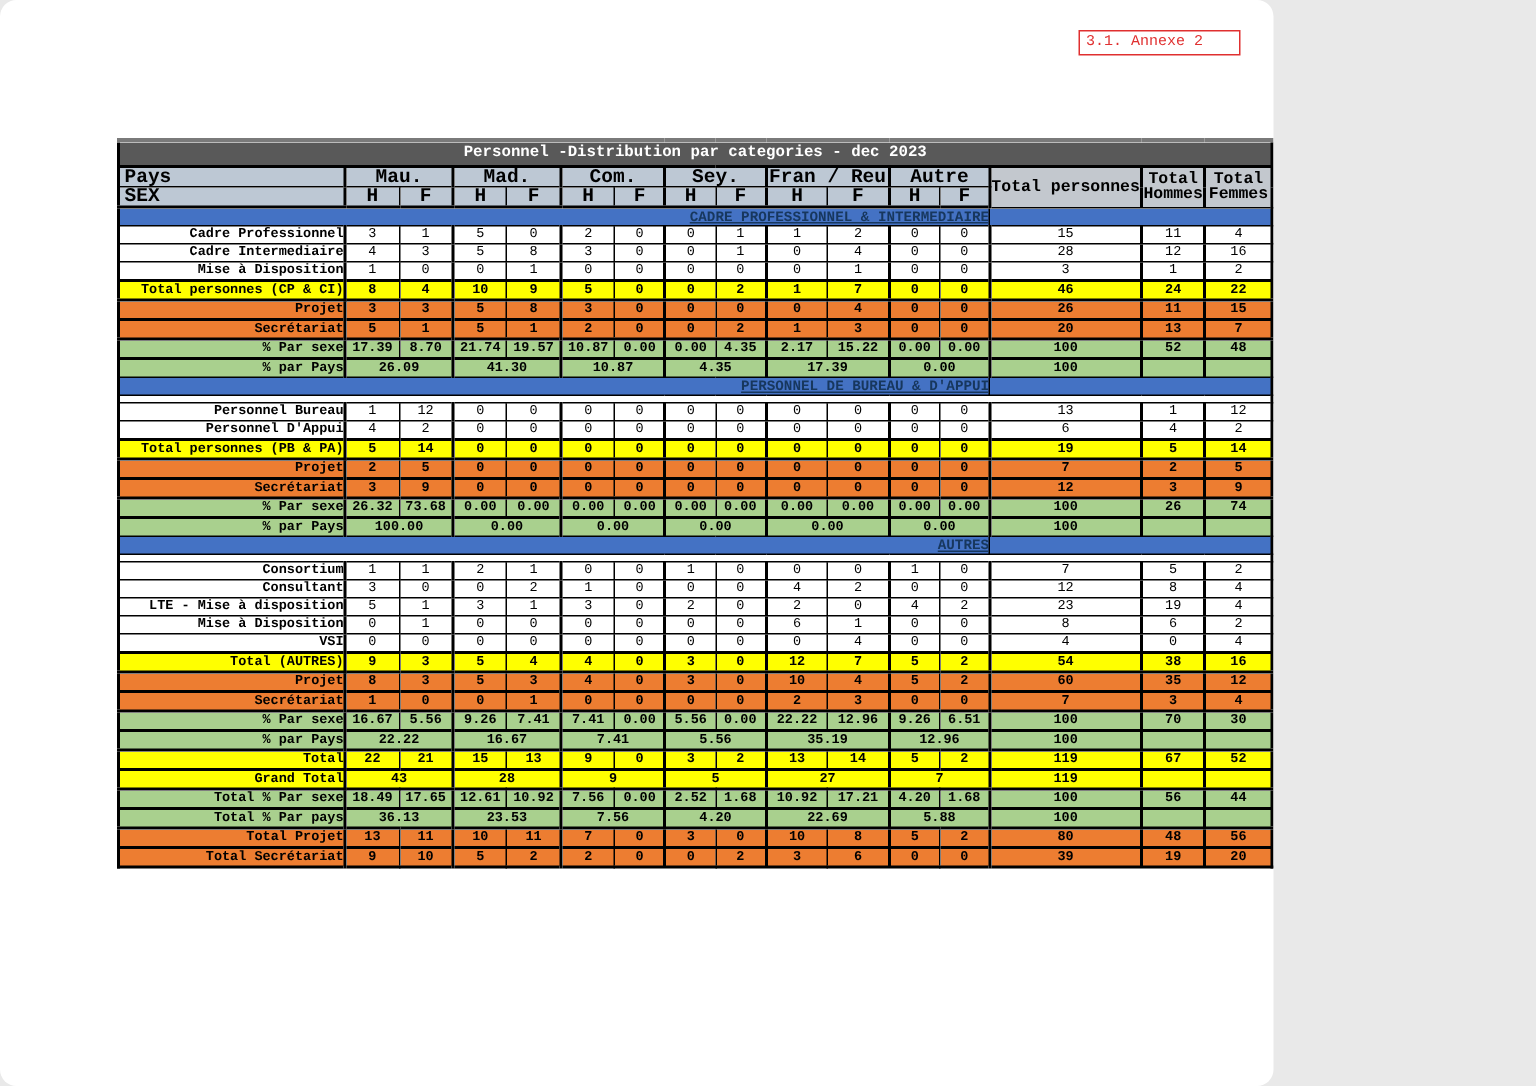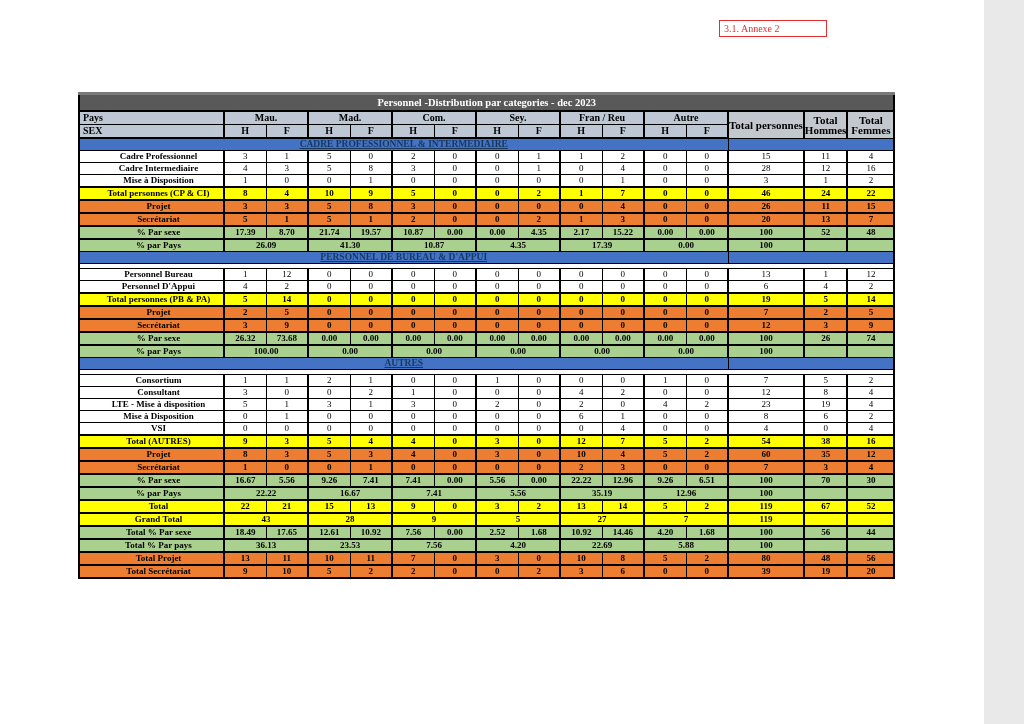--- a/index.html
+++ b/index.html
@@ -1,36 +1,36 @@
 <!DOCTYPE html>
 <html style="--title_gray: #595959; --header_blue: #BDC8D4; --header_gray: #C3C8CE; --band_blue: #4472C4; --band_text: #17375E; --yellow: #FFFF00; --orange: #ED7D31; --green: #A9D08E; --annex_red: #E03030;"><head>
 <meta charset="utf-8">
 <style>
   html,body{margin:0;padding:0;background:#e9e9e9;}
-  .canvas{position:relative;width:984px;height:724px;background:#ffffff;
-          font-family:Liberation Serif, serif;overflow:hidden;}
+  .canvas{position:relative;width:849px;height:724px;background:#ffffff;
+          font-family:Liberation Mono, monospace;overflow:hidden;border-radius:11px;}
   .annex-box{position:absolute;left:719px;top:20px;width:102px;height:15px;
              border:1px solid var(--annex_red);color:var(--annex_red);
              font-size:10px;line-height:15px;padding-left:4px;background:#fff;}
   .tbl-wrap{position:absolute;left:78px;top:44px;}
   table{border-collapse:collapse;table-layout:fixed;border:2px solid #000;margin-top:48px;}
   td{border:1px solid #000;padding:0;text-align:center;vertical-align:middle;
      color:#000;font-size:9px;height:10.5px;line-height:11px;overflow:hidden;white-space:nowrap;}
   .title-cell{background:var(--title_gray);color:#fff;font-weight:700;
               font-size:10.5px;height:15px;line-height:15px;border-bottom:2px solid #000;
               border-top:3px solid #7a7a7a;}
-  .hdr{background:var(--header_blue);font-weight:700;font-size:10px;height:12px;line-height:12px;}
+  .hdr{background:var(--header_blue);font-weight:700;font-size:13px;height:12px;line-height:12px;}
   .hdr-left{text-align:left;padding-left:3px;}
   .hdr-tot{background:var(--header_gray);font-size:11px;}
   .hdr-wrap{white-space:normal;line-height:10px;}
   tr.sex-row td{border-bottom:2px solid #000;}
   tr.band td{background:var(--band_blue);height:11px;line-height:11px;}
-  .band-label{color:var(--band_text);font-weight:700;text-decoration:underline;font-size:9.5px;}
+  .band-label{color:var(--band_text);font-weight:700;text-decoration:underline;font-size:9.5px;text-align:right;}
   tr.gap td{border-left:none;border-right:none;height:4px;background:#fff;}
-  .rlabel{text-align:center;padding-left:14px;font-weight:700;border-right:2px solid #000;}
+  .rlabel{text-align:right;padding-left:14px;font-weight:700;border-right:2px solid #000;}
   .c{font-weight:700;}
   tr.white .c{font-weight:400;}
   tr.yellow td{background:var(--yellow);border-top:2px solid #000;border-bottom:2px solid #000;}
   tr.orange td{background:var(--orange);border-top:2px solid #000;}
   tr.green td{background:var(--green);border-top:2px solid #000;}
   .gl{border-left:2px solid #000;}
   .footer-path{position:absolute;left:398px;top:529px;width:460px;font-size:7.5px;
                color:#3a3a3a;white-space:nowrap;}
 </style>
 </head>
@@ -577,21 +577,21 @@
             <td class="rlabel">Total % Par sexe</td>
             <td class="c gl">18.49</td>
             <td class="c">17.65</td>
             <td class="c gl">12.61</td>
             <td class="c">10.92</td>
             <td class="c gl">7.56</td>
             <td class="c">0.00</td>
             <td class="c gl">2.52</td>
             <td class="c">1.68</td>
             <td class="c gl">10.92</td>
-            <td class="c">14.46</td>
+            <td class="c">17.21</td>
             <td class="c gl">4.20</td>
             <td class="c">1.68</td>
             <td class="c gl">100</td>
             <td class="c gl">56</td>
             <td class="c gl">44</td>
           </tr>
           <tr class="r green">
             <td class="rlabel">Total % Par pays</td>
             <td class="c gl" colspan="2">36.13</td>
             <td class="c gl" colspan="2">23.53</td>

